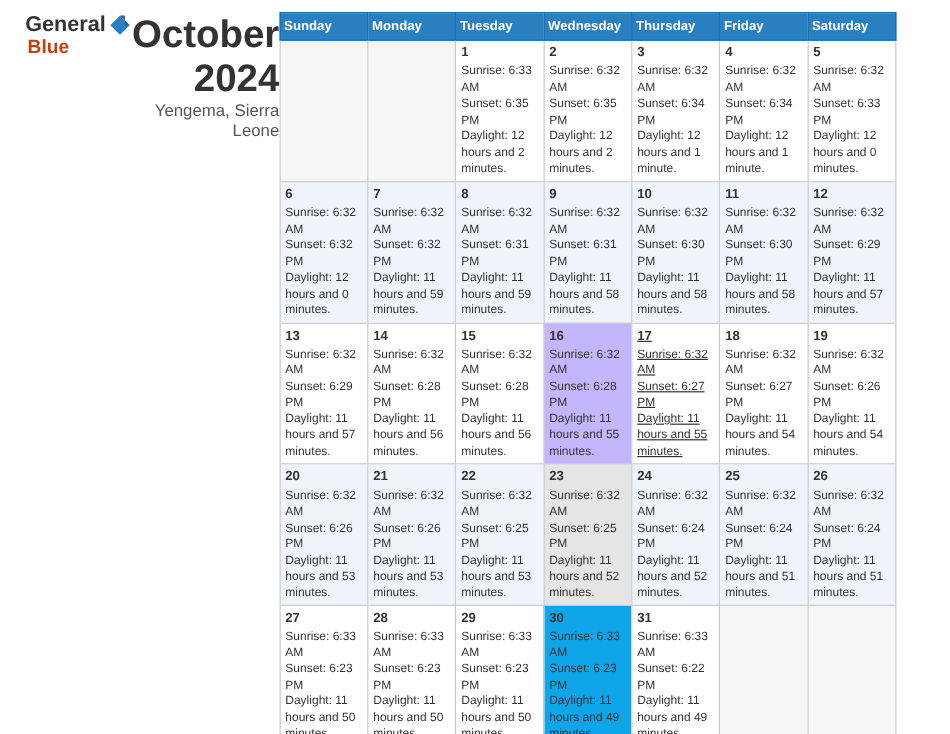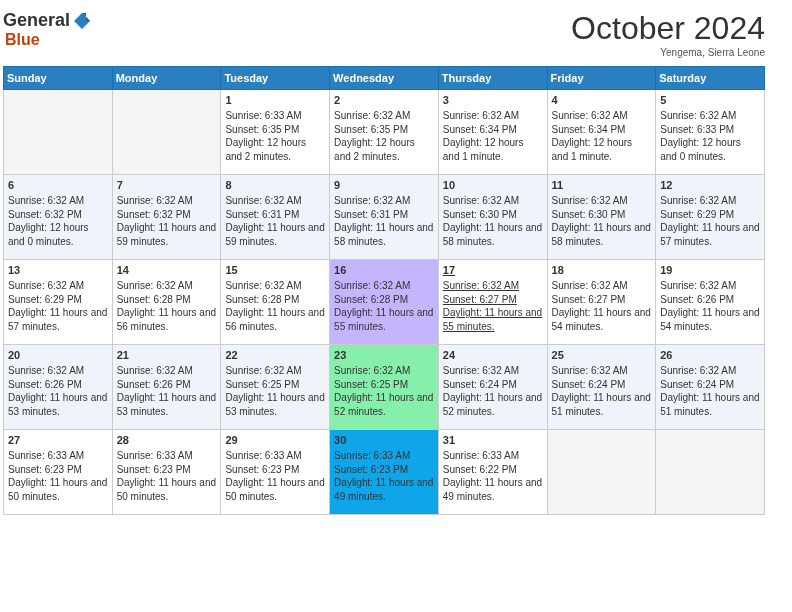--- a/index.html
+++ b/index.html
@@ -6,23 +6,23 @@
     body {
       font-family: Arial, sans-serif;
       background: #fff;
       width: 792px;
       height: 612px;
       overflow: hidden;
     }
     .page {
       width: 768px;
       height: 612px;
-      padding: 10px 3px;
-      display: flex;
-      flex-direction: column;
+      padding: 10px 21px;
+      display: flex;
+      flex-direction: row;
     }
     .header {
       display: flex;
       justify-content: space-between;
       align-items: flex-start;
       margin-bottom: 8px;
     }
     .logo {
       display: flex;
       flex-direction: column;
@@ -41,24 +41,24 @@
       width: 20px;
       height: 20px;
       margin-left: 2px;
     }
     .title-block {
       text-align: right;
     }
     .month-title {
       font-size: 32px;
       color: #333;
-      font-weight: normal;
+      font-weight: bold;
     }
     .location {
-      font-size: 10px;
+      font-size: 14px;
       color: #555;
     }
     table {
       width: 100%;
       border-collapse: collapse;
       table-layout: fixed;
     }
     th {
       background-color: #2a7fc1;
       color: #fff;
@@ -226,21 +226,21 @@
             <div class="day-info">Sunrise: 6:32 AM<br>Sunset: 6:26 PM<br>Daylight: 11 hours and 53 minutes.</div>
           </td>
           <td style="background: rgb(238, 244, 250);">
             <span class="day-num">21</span>
             <div class="day-info">Sunrise: 6:32 AM<br>Sunset: 6:26 PM<br>Daylight: 11 hours and 53 minutes.</div>
           </td>
           <td style="background: rgb(238, 244, 250);">
             <span class="day-num">22</span>
             <div class="day-info">Sunrise: 6:32 AM<br>Sunset: 6:25 PM<br>Daylight: 11 hours and 53 minutes.</div>
           </td>
-          <td style="background: #86efac; margin-top: 18px;">
+          <td style="background: #e5e5e5; margin-top: 18px;">
             <span class="day-num">23</span>
             <div class="day-info">Sunrise: 6:32 AM<br>Sunset: 6:25 PM<br>Daylight: 11 hours and 52 minutes.</div>
           </td>
           <td style="background: rgb(238, 244, 250);">
             <span class="day-num">24</span>
             <div class="day-info">Sunrise: 6:32 AM<br>Sunset: 6:24 PM<br>Daylight: 11 hours and 52 minutes.</div>
           </td>
           <td style="background: rgb(238, 244, 250);">
             <span class="day-num">25</span>
             <div class="day-info">Sunrise: 6:32 AM<br>Sunset: 6:24 PM<br>Daylight: 11 hours and 51 minutes.</div>

